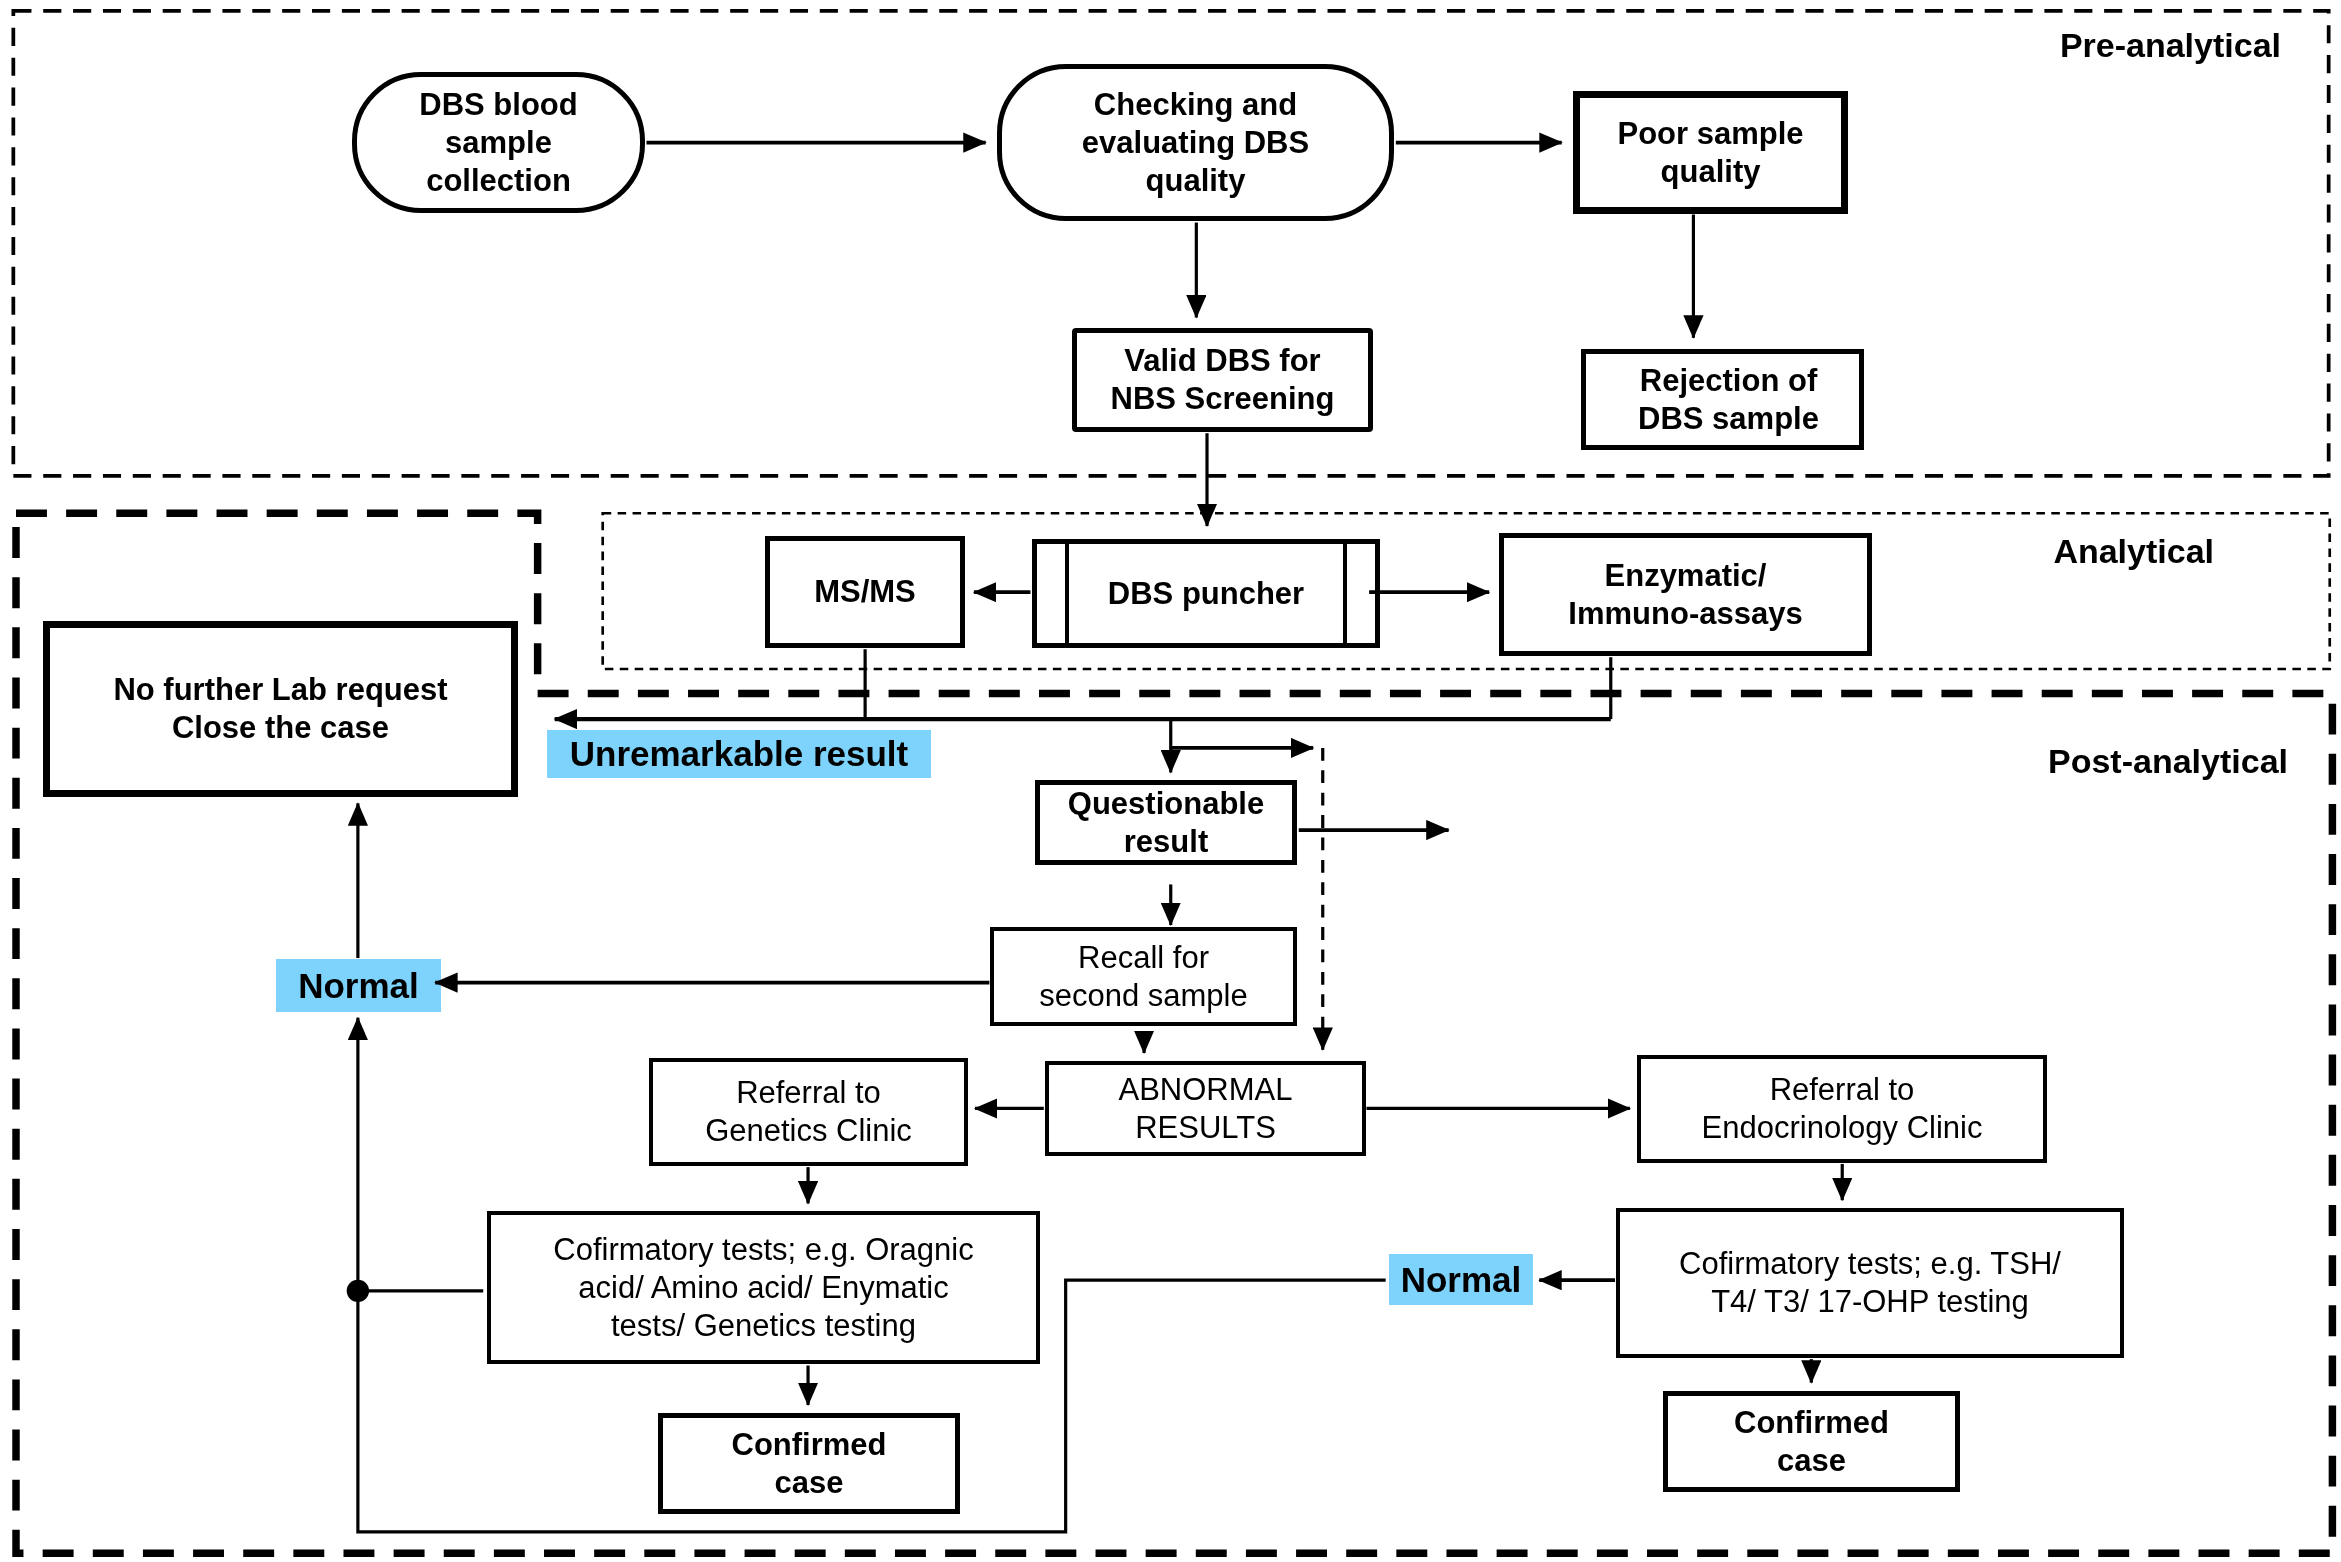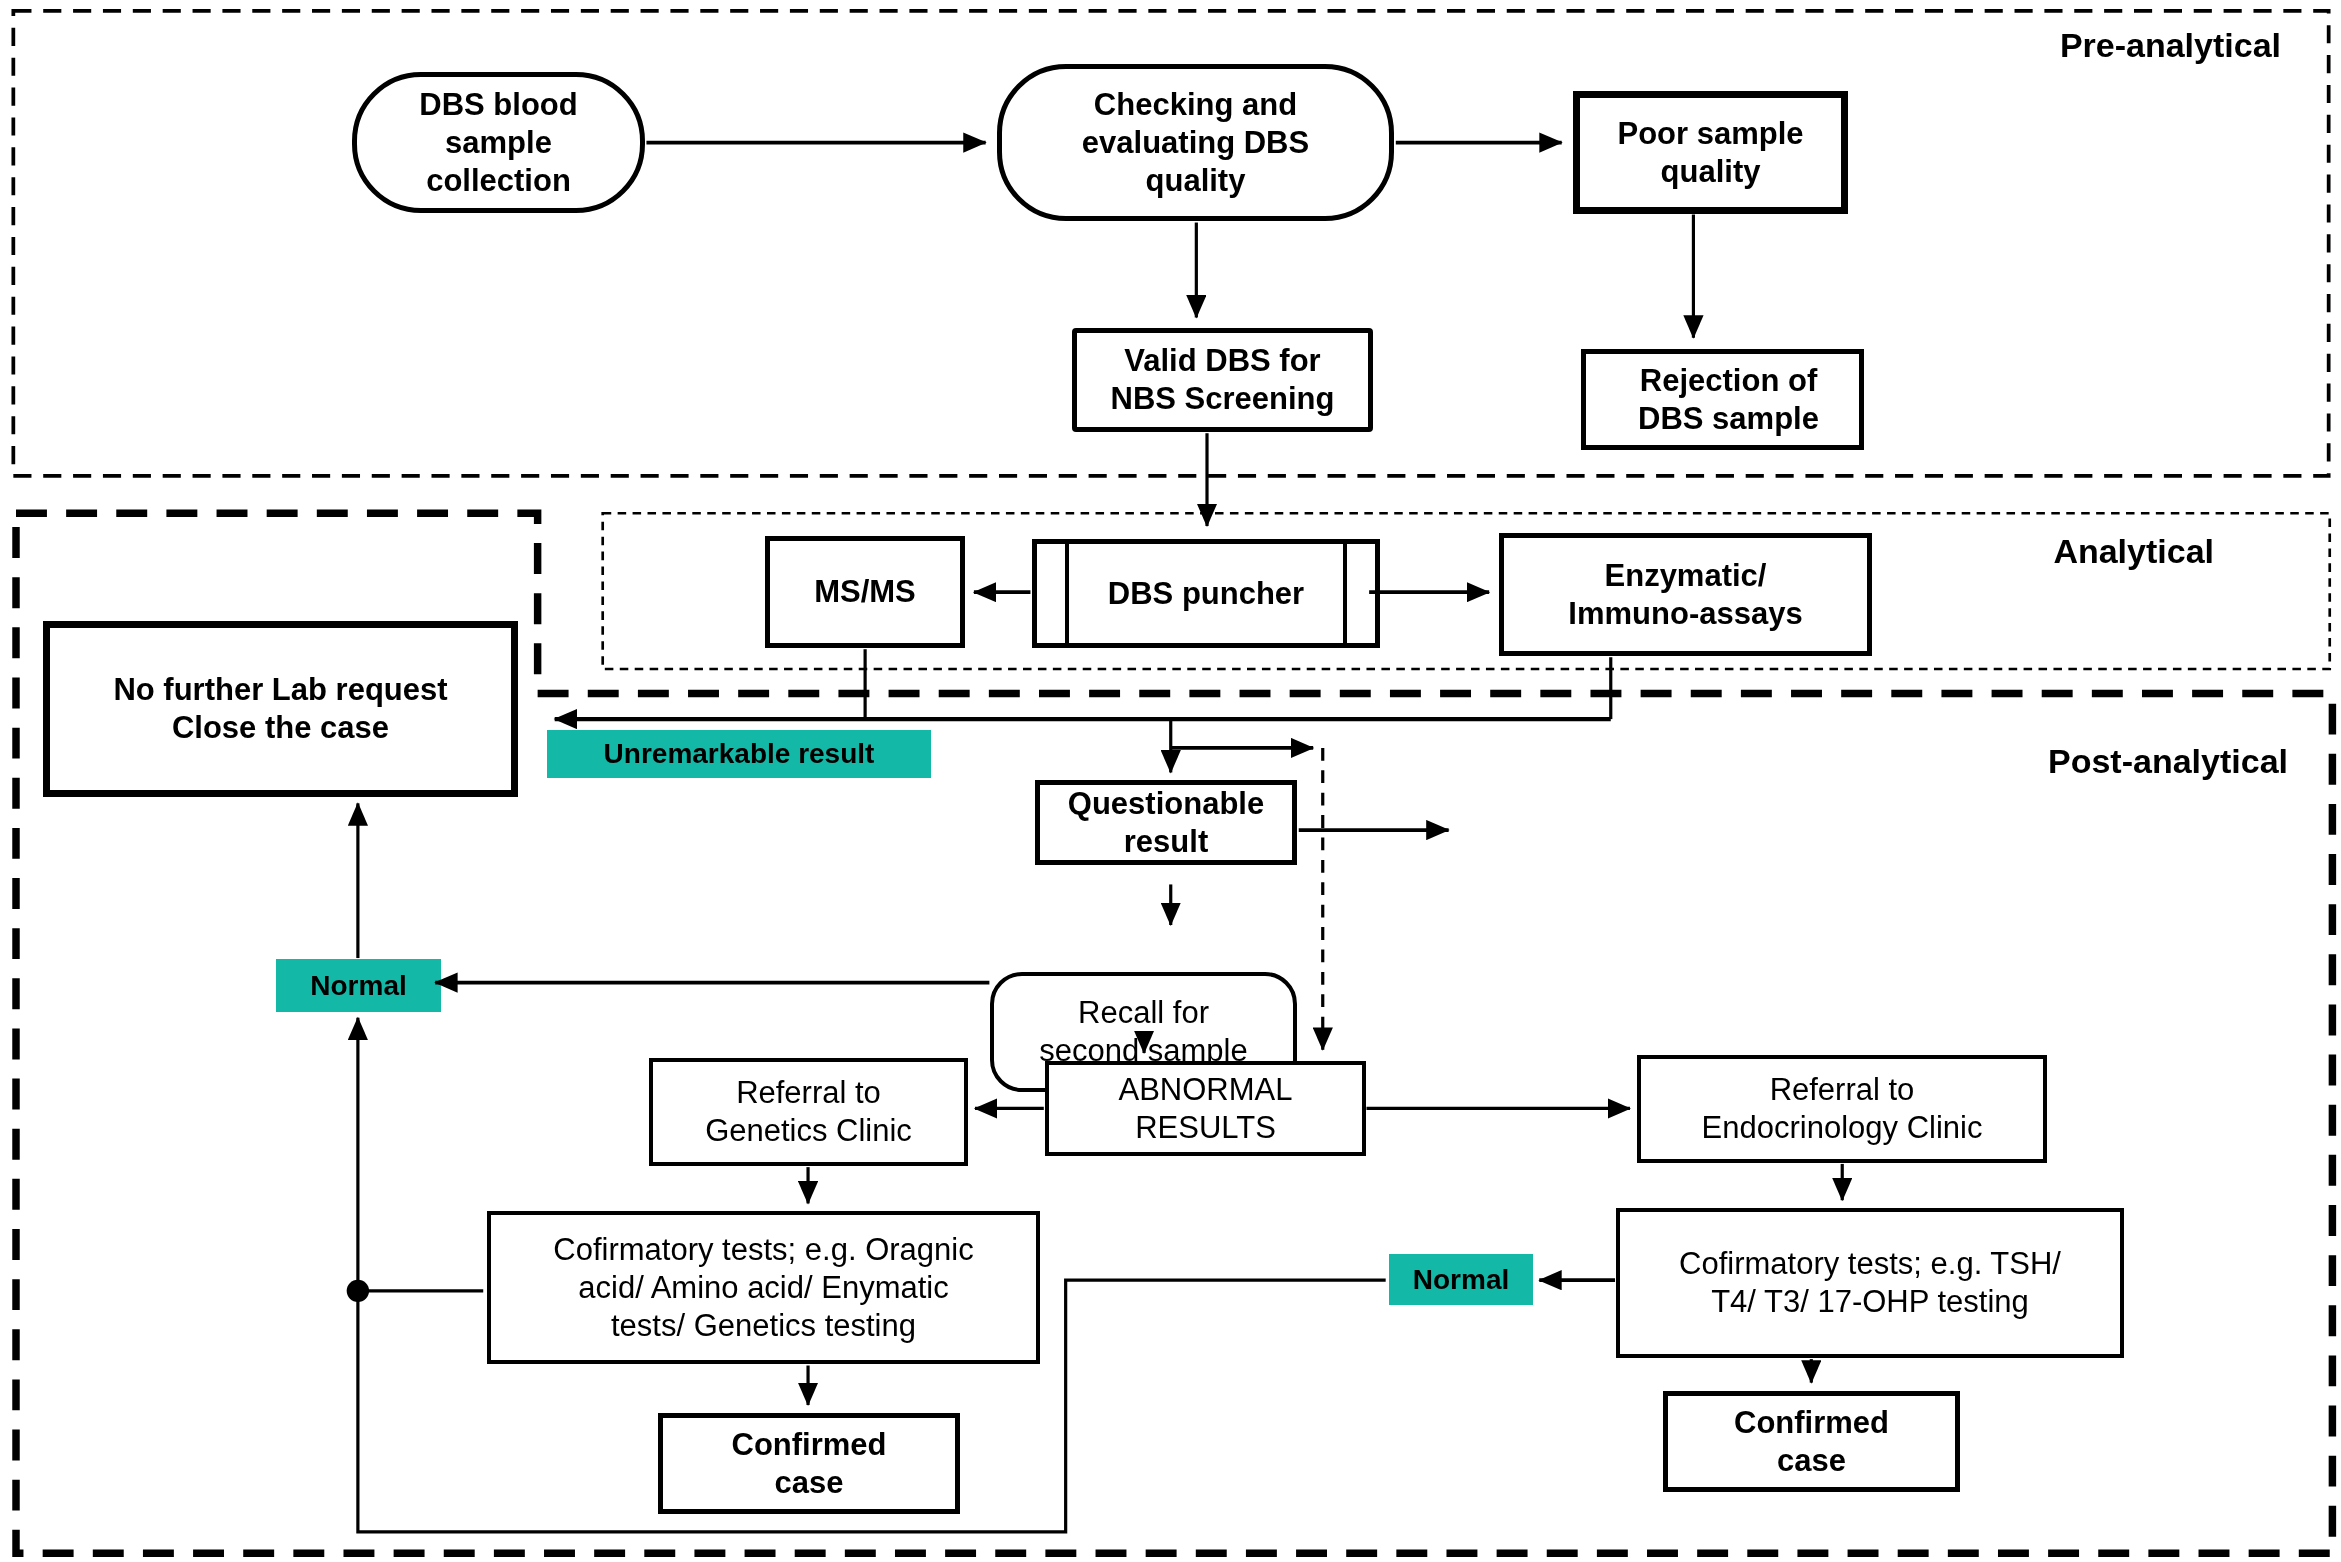--- a/index.html
+++ b/index.html
@@ -6,22 +6,22 @@
   #canvas{position:relative;width:2342px;height:1563px;background:#ffffff;
           font-family:"Liberation Sans",sans-serif;color:#000;overflow:hidden;}
   .node{position:absolute;display:flex;align-items:center;justify-content:center;
         text-align:center;background:#ffffff;border:5.9px solid #000;
         font-size:31px;line-height:38px;white-space:pre-line;box-sizing:border-box;z-index:2;}
   .bold{font-weight:700;}
   .reg{font-weight:400;}
   .oval{border-radius:69px;}
   .round{border-radius:4px;}
   .sec{position:absolute;font-weight:700;font-size:34px;text-align:right;z-index:2;}
-  .flabel{position:absolute;font-weight:700;font-size:28px;text-align:left;
-          background:#14b8a6;z-index:3;display:flex;align-items:center;justify-content:center;}
+  .flabel{position:absolute;font-weight:700;font-size:35px;text-align:left;
+          background:#7dd3fc;z-index:3;display:flex;align-items:center;justify-content:center;}
   .bars{position:absolute;top:0;bottom:0;width:4.3px;background:#000;}
   svg#wires{position:absolute;left:0;top:0;z-index:4;pointer-events:none;}
 </style>
 </head>
 <body>
 
 <div id="canvas">
 
   <div class="sec" style="left:1758px;top:25.6px;width:523px;">Pre-analytical</div>
   <div class="sec" style="left:1707px;top:532px;width:507px;">Analytical</div>
@@ -46,21 +46,21 @@
     <span class="bars" style="right:28px;"></span>
     <span>DBS puncher</span>
   </div>
   <div class="node bold" style="left:1499px;top:533px;width:373px;height:123px;">Enzymatic/
 Immuno-assays</div>
 
   <div class="node bold" style="left:43px;top:621px;width:475px;height:176px;border-width:7px;">No further Lab request
 Close the case</div>
   <div class="node bold" style="left:1035px;top:780px;width:262px;height:85px;">Questionable
 result</div>
-  <div class="node reg" style="left:990px;top:972px;width:307px;height:120px;border-width:4.8px;border-radius:32px;">Recall for
+  <div class="node reg" style="left:990px;top:927px;width:307px;height:99px;border-width:4.8px;">Recall for
 second sample</div>
   <div class="node reg" style="left:1045px;top:1061px;width:321px;height:95px;border-width:4.8px;">ABNORMAL
 RESULTS</div>
   <div class="node reg" style="left:649px;top:1058px;width:319px;height:108px;border-width:4.8px;">Referral to
 Genetics Clinic</div>
   <div class="node reg" style="left:1637px;top:1055px;width:410px;height:108px;border-width:4.8px;">Referral to
 Endocrinology Clinic</div>
   <div class="node reg" style="left:487px;top:1211px;width:553px;height:153px;border-width:4.8px;">Cofirmatory tests; e.g. Oragnic
 acid/ Amino acid/ Enymatic
 tests/ Genetics testing</div>

